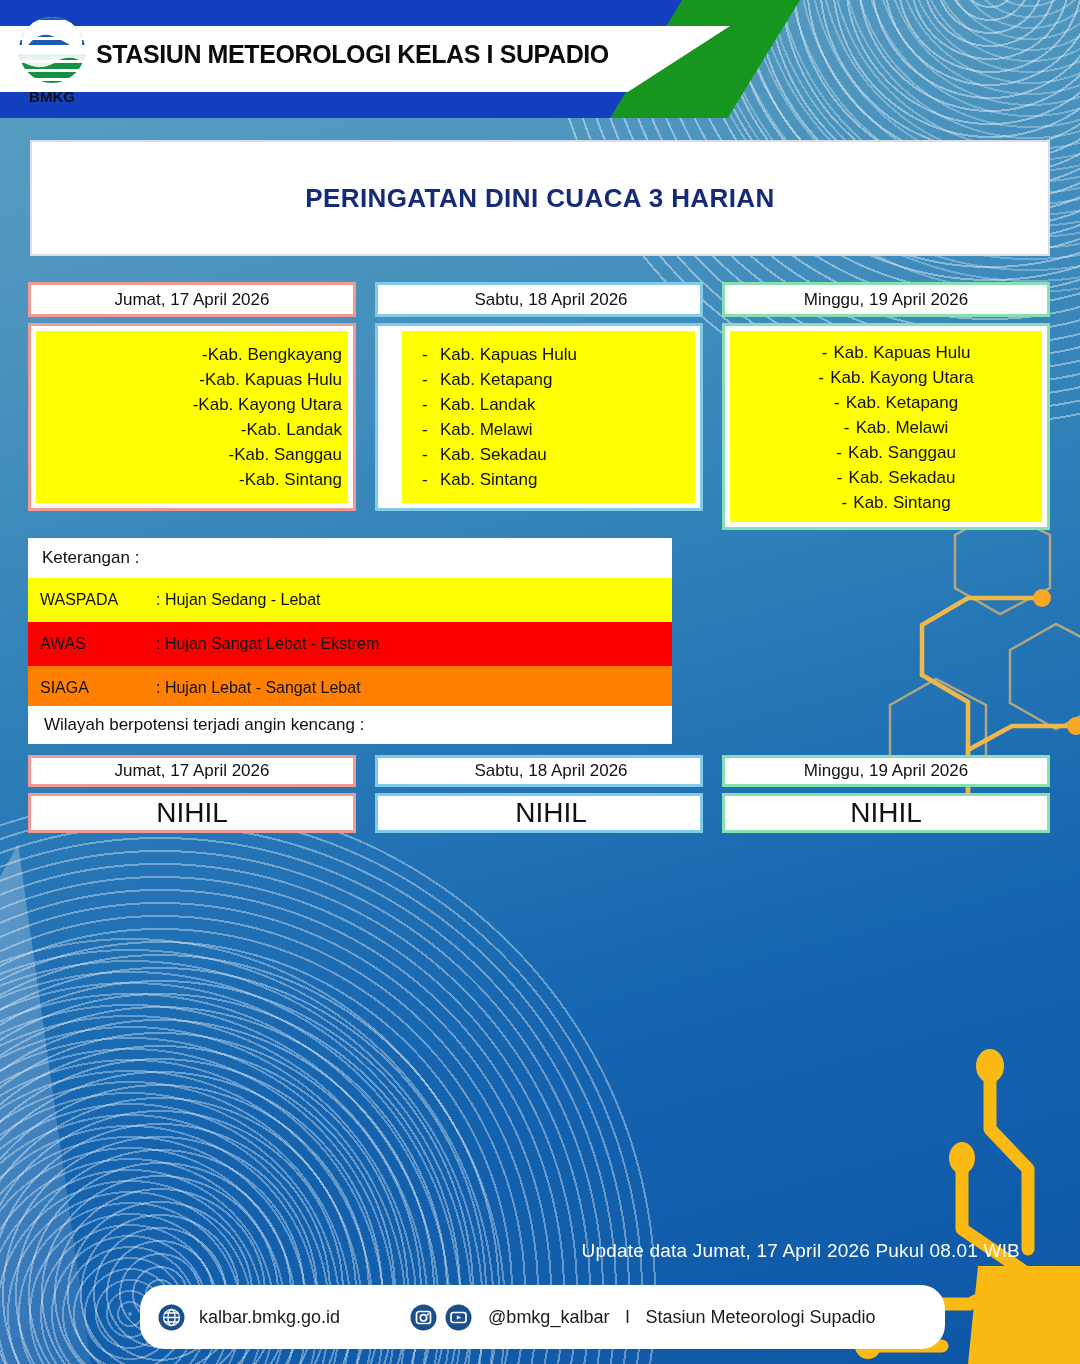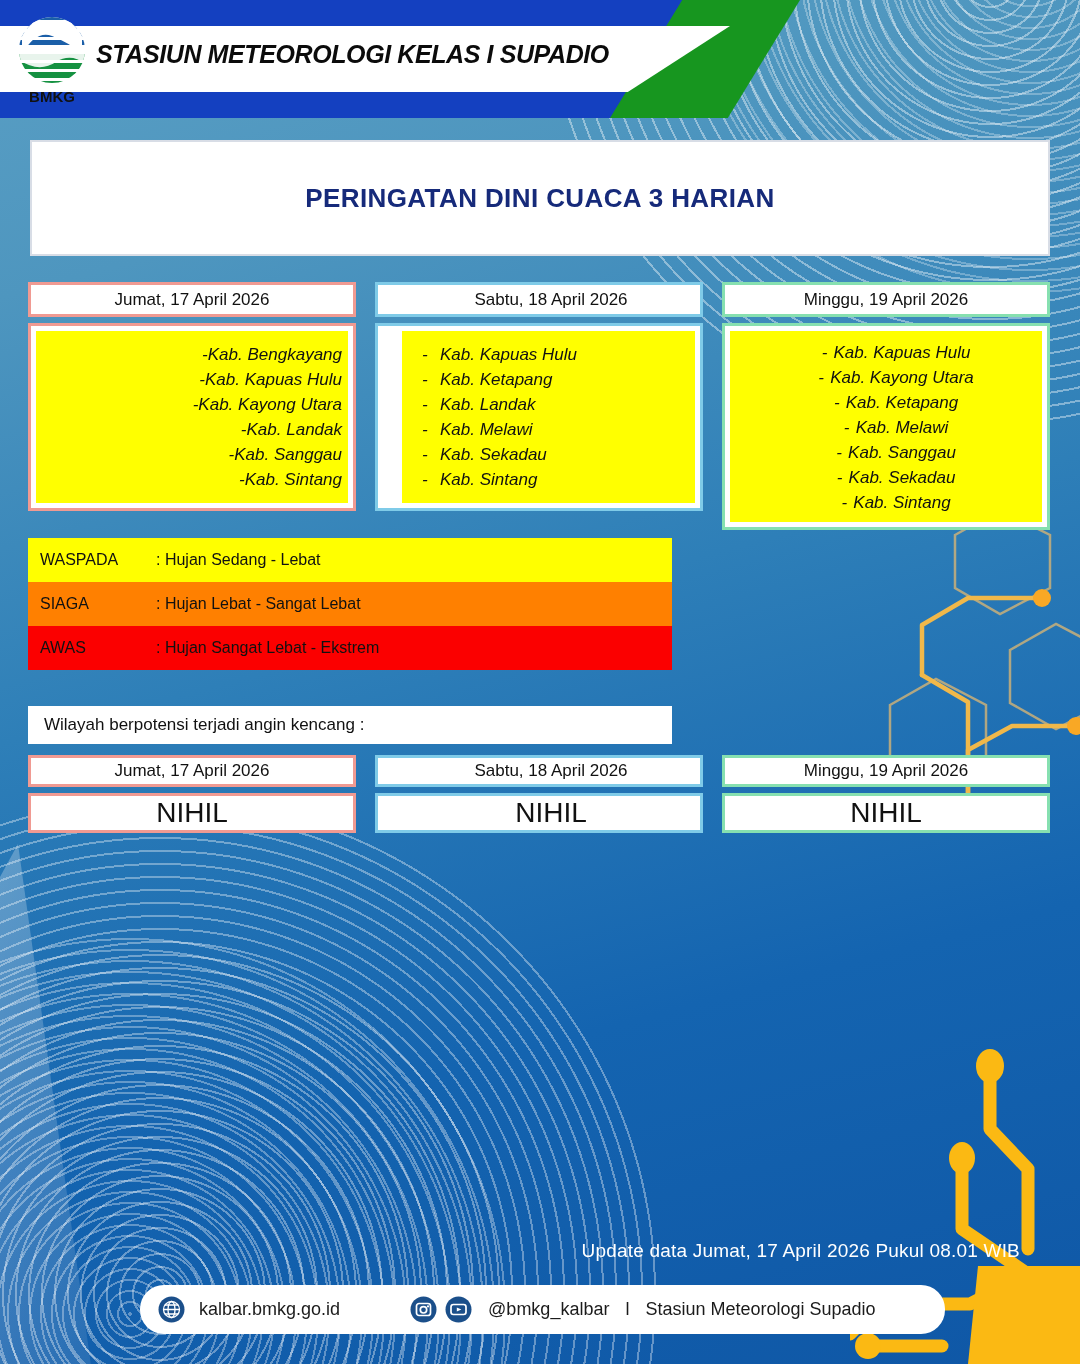--- a/index.html
+++ b/index.html
@@ -78,21 +78,21 @@
     clip-path: polygon(38% 0, 100% 0, 62% 100%, 0 100%);
   }
   .hdr-white {
     position: absolute; left: 0; top: 26px; width: 730px; height: 66px;
     background: #ffffff;
     clip-path: polygon(0 0, 100% 0, 86% 100%, 0 100%);
   }
   .hdr-title {
     position: absolute; left: 96px; top: 40px;
     font-size: 25px; font-weight: bold; letter-spacing: -0.4px;
-    color: #0b0b0b; white-space: nowrap; font-style: italic;
+    color: #0b0b0b; white-space: nowrap;
   }
   .logo { position: absolute; left: 16px; top: 14px; width: 72px; height: 92px; }
 
   
   .title-panel {
     position: absolute; left: 30px; top: 140px; width: 1020px; height: 116px;
     background: #ffffff; border: 2px solid #d8dde6;
     display: flex; flex-direction: column; align-items: center; justify-content: center;
   }
   .title-l1, .title-l2 {
@@ -105,21 +105,21 @@
   .daycol { position: absolute; top: 0; width: 328px; }
   .daycol.c0 { left: 0px; }
   .daycol.c1 { left: 347px; }
   .daycol.c2 { left: 694px; }
 
   .date-box {
     height: 35px; background: #ffffff;
     display: flex; align-items: center; justify-content: center;
     font-size: 17px; color: #111;
   }
-  .list-box { margin-top: 6px; background: #ffffff; padding: 5px; font-style: italic; }
+  .list-box { margin-top: 6px; background: #ffffff; padding: 5px; }
   .list-inner {
     background: #ffff00; padding: 11px 6px 11px 20px;
   }
   .list-inner.compact { padding: 9px 6px 7px 20px; }
   .kab {
     font-size: 17px; color: #111; line-height: 1.0;
     padding: 4px 0; white-space: nowrap;
   }
   .kab .dash { display: inline-block; width: 18px; }
 
@@ -162,21 +162,21 @@
     display: flex; align-items: center; justify-content: center;
     font-size: 28px; color: #111;
   }
 
   
   .update-text {
     position: absolute; right: 60px; top: 1240px;
     font-size: 19px; color: #ffffff; letter-spacing: .2px;
   }
   .footer-bar {
-    position: absolute; left: 140px; top: 1285px; width: 805px; height: 49px;
+    position: absolute; left: 140px; top: 1285px; width: 805px; height: 64px;
     background: #ffffff; border-radius: 24px;
     display: flex; align-items: center; padding-left: 18px;
   }
   .fi { width: 27px; height: 27px; flex: 0 0 27px; }
   .ftxt { font-size: 18px; color: #1b1b1b; }
   .gap-a { width: 14px; } .gap-b { width: 70px; } .gap-c { width: 8px; }
   .gap-d { width: 16px; }
   .sep { font-size: 18px; color: #1b1b1b; padding: 0 16px; }
 </style>
 </head>
@@ -293,31 +293,32 @@
           <div class="kab"><span class="dash">-</span><span>Kab. Sanggau</span></div>
           <div class="kab"><span class="dash">-</span><span>Kab. Sekadau</span></div>
           <div class="kab"><span class="dash">-</span><span>Kab. Sintang</span></div>
         </div>
       </div>
     </div>
 
   </div>
 
   <div class="keterangan">
+    <div class="ket-head">Keterangan :</div>
     <div class="ket-row ket-waspada">
       <div class="lvl">WASPADA</div>
       <div class="desc">: Hujan Sedang - Lebat</div>
     </div>
+    <div class="ket-row ket-awas">
+      <div class="lvl">AWAS</div>
+      <div class="desc">: Hujan Sangat Lebat - Ekstrem</div>
+    </div>
     <div class="ket-row ket-siaga">
       <div class="lvl">SIAGA</div>
       <div class="desc">: Hujan Lebat - Sangat Lebat</div>
-    </div>
-    <div class="ket-row ket-awas">
-      <div class="lvl">AWAS</div>
-      <div class="desc">: Hujan Sangat Lebat - Ekstrem</div>
     </div>
   </div>
 
   <div class="angin-head">Wilayah berpotensi terjadi angin kencang :</div>
 
   <div class="windcols">
     <div class="windcol c0">
       <div class="wind-date bd-red">Jumat, 17 April 2026</div>
       <div class="wind-val bd-red">NIHIL</div>
     </div>

